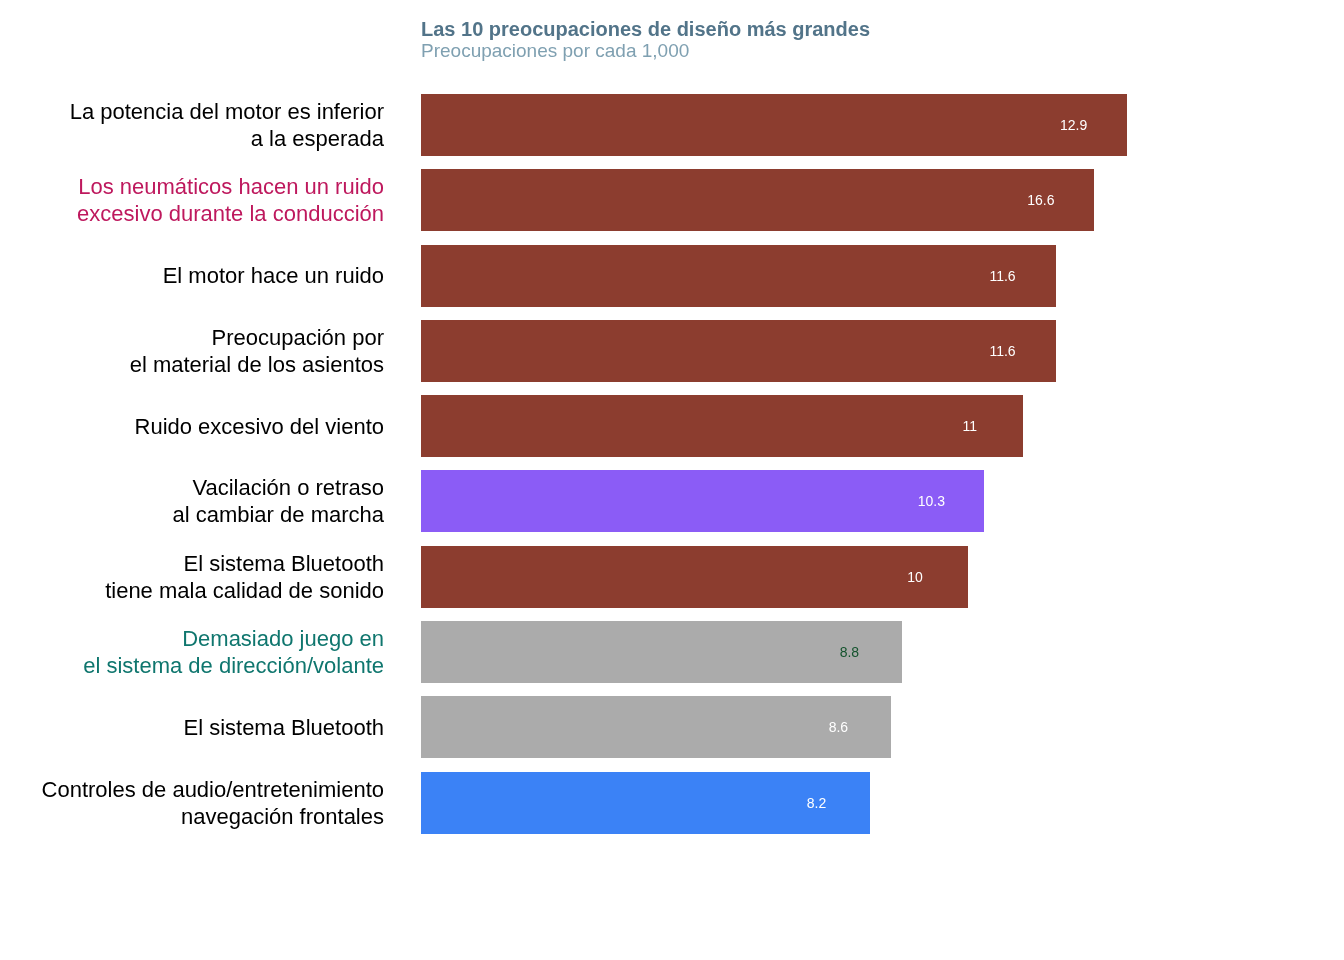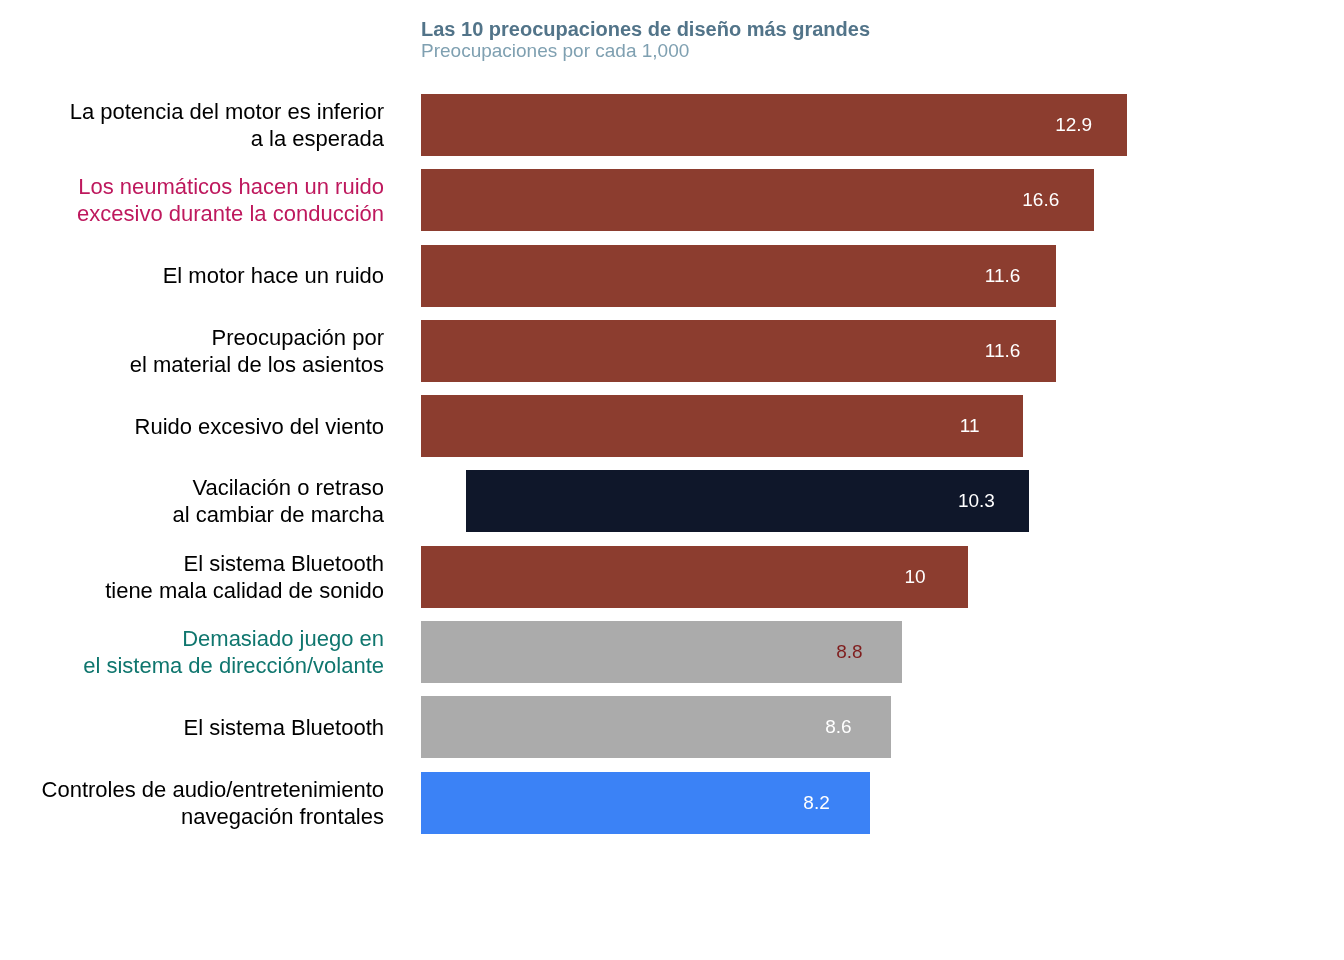--- a/index.html
+++ b/index.html
@@ -55,21 +55,21 @@
   .bar {
     position: relative;
     height: 62px;
     flex: 0 0 auto;
   }
   .val {
     position: absolute;
     top: 50%;
     right: 53px;
     transform: translate(50%, -50%);
-    font-size: 19px;
+    font-size: 14px;
     white-space: nowrap;
   }
 </style>
 </head>
 <body>
 
 <div class="chart">
   <div class="header">
     <div class="title" style="color: rgb(82, 116, 137);">Las 10 preocupaciones de diseño más grandes</div>
     <div class="subtitle" style="color: rgb(127, 160, 177);">Preocupaciones por cada 1,000</div>
@@ -116,40 +116,40 @@
         </div>
         <div class="bar" style="width: 601.7px; background: rgb(140, 61, 47);">
           <span class="val" style="color: rgb(255, 255, 255);">11</span>
         </div>
       </div>
       <div class="row">
         <div class="cat" style="color: rgb(0, 0, 0);">
           <div>Vacilación o retraso</div>
           <div>al cambiar de marcha</div>
         </div>
-        <div class="bar" style="width: 563.41px; background: #0f172a; margin-left: 45px;">
+        <div class="bar" style="width: 563.41px; background: #8b5cf6;">
           <span class="val" style="color: rgb(255, 255, 255);">10.3</span>
         </div>
       </div>
       <div class="row">
         <div class="cat" style="color: rgb(0, 0, 0);">
           <div>El sistema Bluetooth</div>
           <div>tiene mala calidad de sonido</div>
         </div>
         <div class="bar" style="width: 547px; background: rgb(140, 61, 47);">
           <span class="val" style="color: rgb(255, 255, 255);">10</span>
         </div>
       </div>
       <div class="row">
         <div class="cat" style="color: #0f766e;">
           <div>Demasiado juego en</div>
           <div>el sistema de dirección/volante</div>
         </div>
         <div class="bar" style="width: 481.36px; background: rgb(171, 171, 171);">
-          <span class="val" style="color: #7f1d1d;">8.8</span>
+          <span class="val" style="color: #14532d;">8.8</span>
         </div>
       </div>
       <div class="row">
         <div class="cat" style="color: rgb(0, 0, 0);">
           <div>El sistema Bluetooth</div>
         </div>
         <div class="bar" style="width: 470.42px; background: rgb(171, 171, 171);">
           <span class="val" style="color: rgb(255, 255, 255);">8.6</span>
         </div>
       </div>

